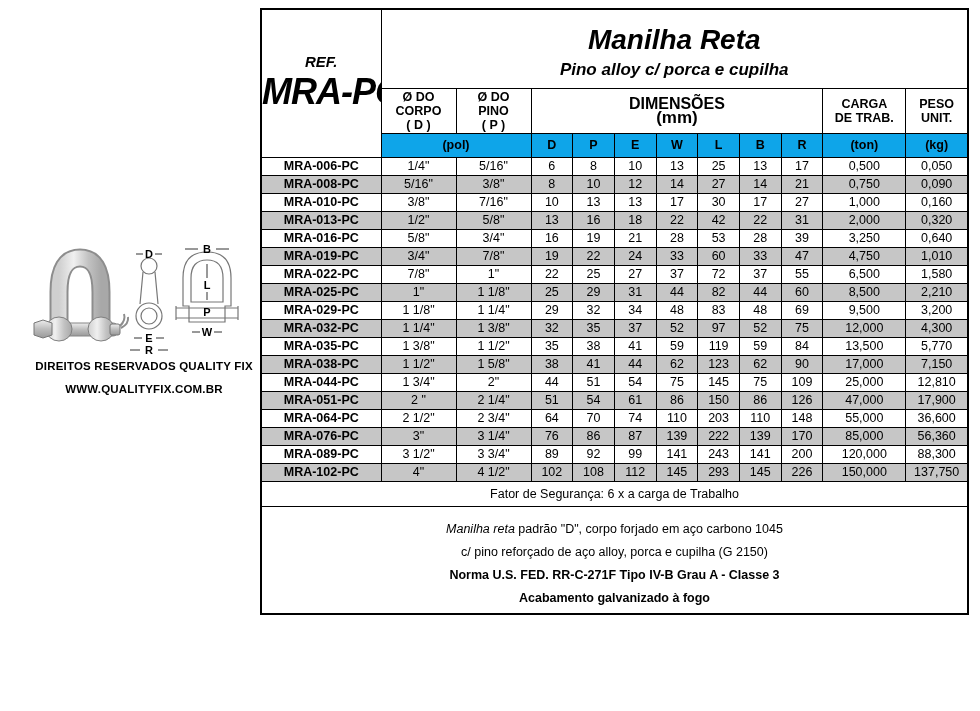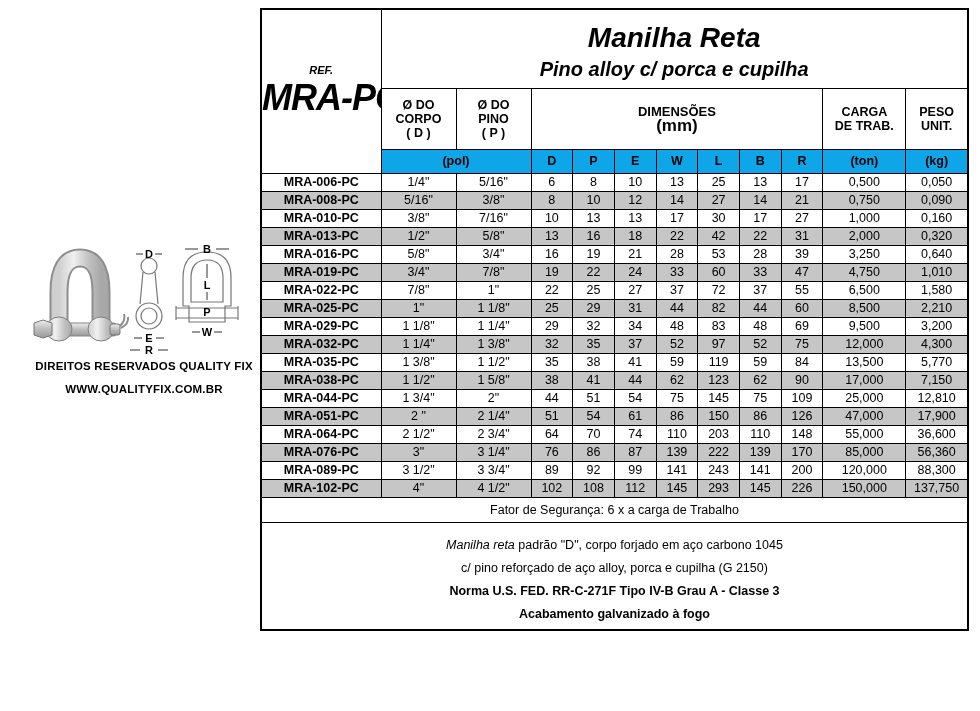--- a/index.html
+++ b/index.html
@@ -16,32 +16,32 @@
   #copy2{top:383px;}
 
   
   #spec-table{position:absolute;left:260px;top:8px;border-collapse:collapse;
               table-layout:fixed;width:708px;}
   #spec-table td{border:1px solid #000;text-align:center;vertical-align:middle;
                  padding:0;font-size:12.5px;overflow:hidden;white-space:nowrap;}
   #spec-table{border:2px solid #000;}
 
   tr.title-row{height:79px;}
-  tr.colhead-row{height:61px;padding-left:10px;}
+  tr.colhead-row{height:45px;padding-left:10px;}
   tr.subhead-row{height:24px;}
   tbody.data tr{height:18px;}
   tr.safety-row{height:25px;}
   tr.footer-row{height:108px;}
 
   .ref-head{vertical-align:middle;}
-  .ref-label{font-style:italic;font-weight:bold;font-size:11px;}
+  .ref-label{font-style:italic;font-weight:bold;font-size:15px;}
   .ref-code{font-style:italic;font-weight:bold;font-size:36px;letter-spacing:-1px;margin-top:1px;}
 
   .title-main{font-style:italic;font-weight:bold;font-size:28px;margin-top:6px;}
-  .title-sub{font-style:italic;font-weight:bold;font-size:20px;margin-top:4px;}
+  .title-sub{font-style:italic;font-weight:bold;font-size:17px;margin-top:4px;}
 
   .colhead{font-weight:bold;font-size:11px;line-height:14px;}
   .subhead-row td{background:#0ea5e9;font-weight:bold;font-size:13.5px;}
 
   tbody.data td{font-size:12.5px;}
   tbody.data tr:nth-child(even) td{background:#c6c6c6;}
   tbody.data td.ref-cell{font-weight:bold;}
 
   .safety-row td{font-size:13.5px;}
 
@@ -152,21 +152,21 @@
           <div>Ø DO</div>
           <div>CORPO</div>
           <div>( D )</div>
         </td>
         <td class="colhead">
           <div>Ø DO</div>
           <div>PINO</div>
           <div>( P )</div>
         </td>
         <td colspan="7" class="colhead">
-          <div style="font-size:13px">DIMENSÕES</div>
+          <div style="font-size:16px">DIMENSÕES</div>
           <div style="font-size:17px">(mm)</div>
         </td>
         <td class="colhead">
           <div>CARGA</div>
           <div>DE TRAB.</div>
         </td>
         <td class="colhead">
           <div>PESO</div>
           <div>UNIT.</div>
         </td>

